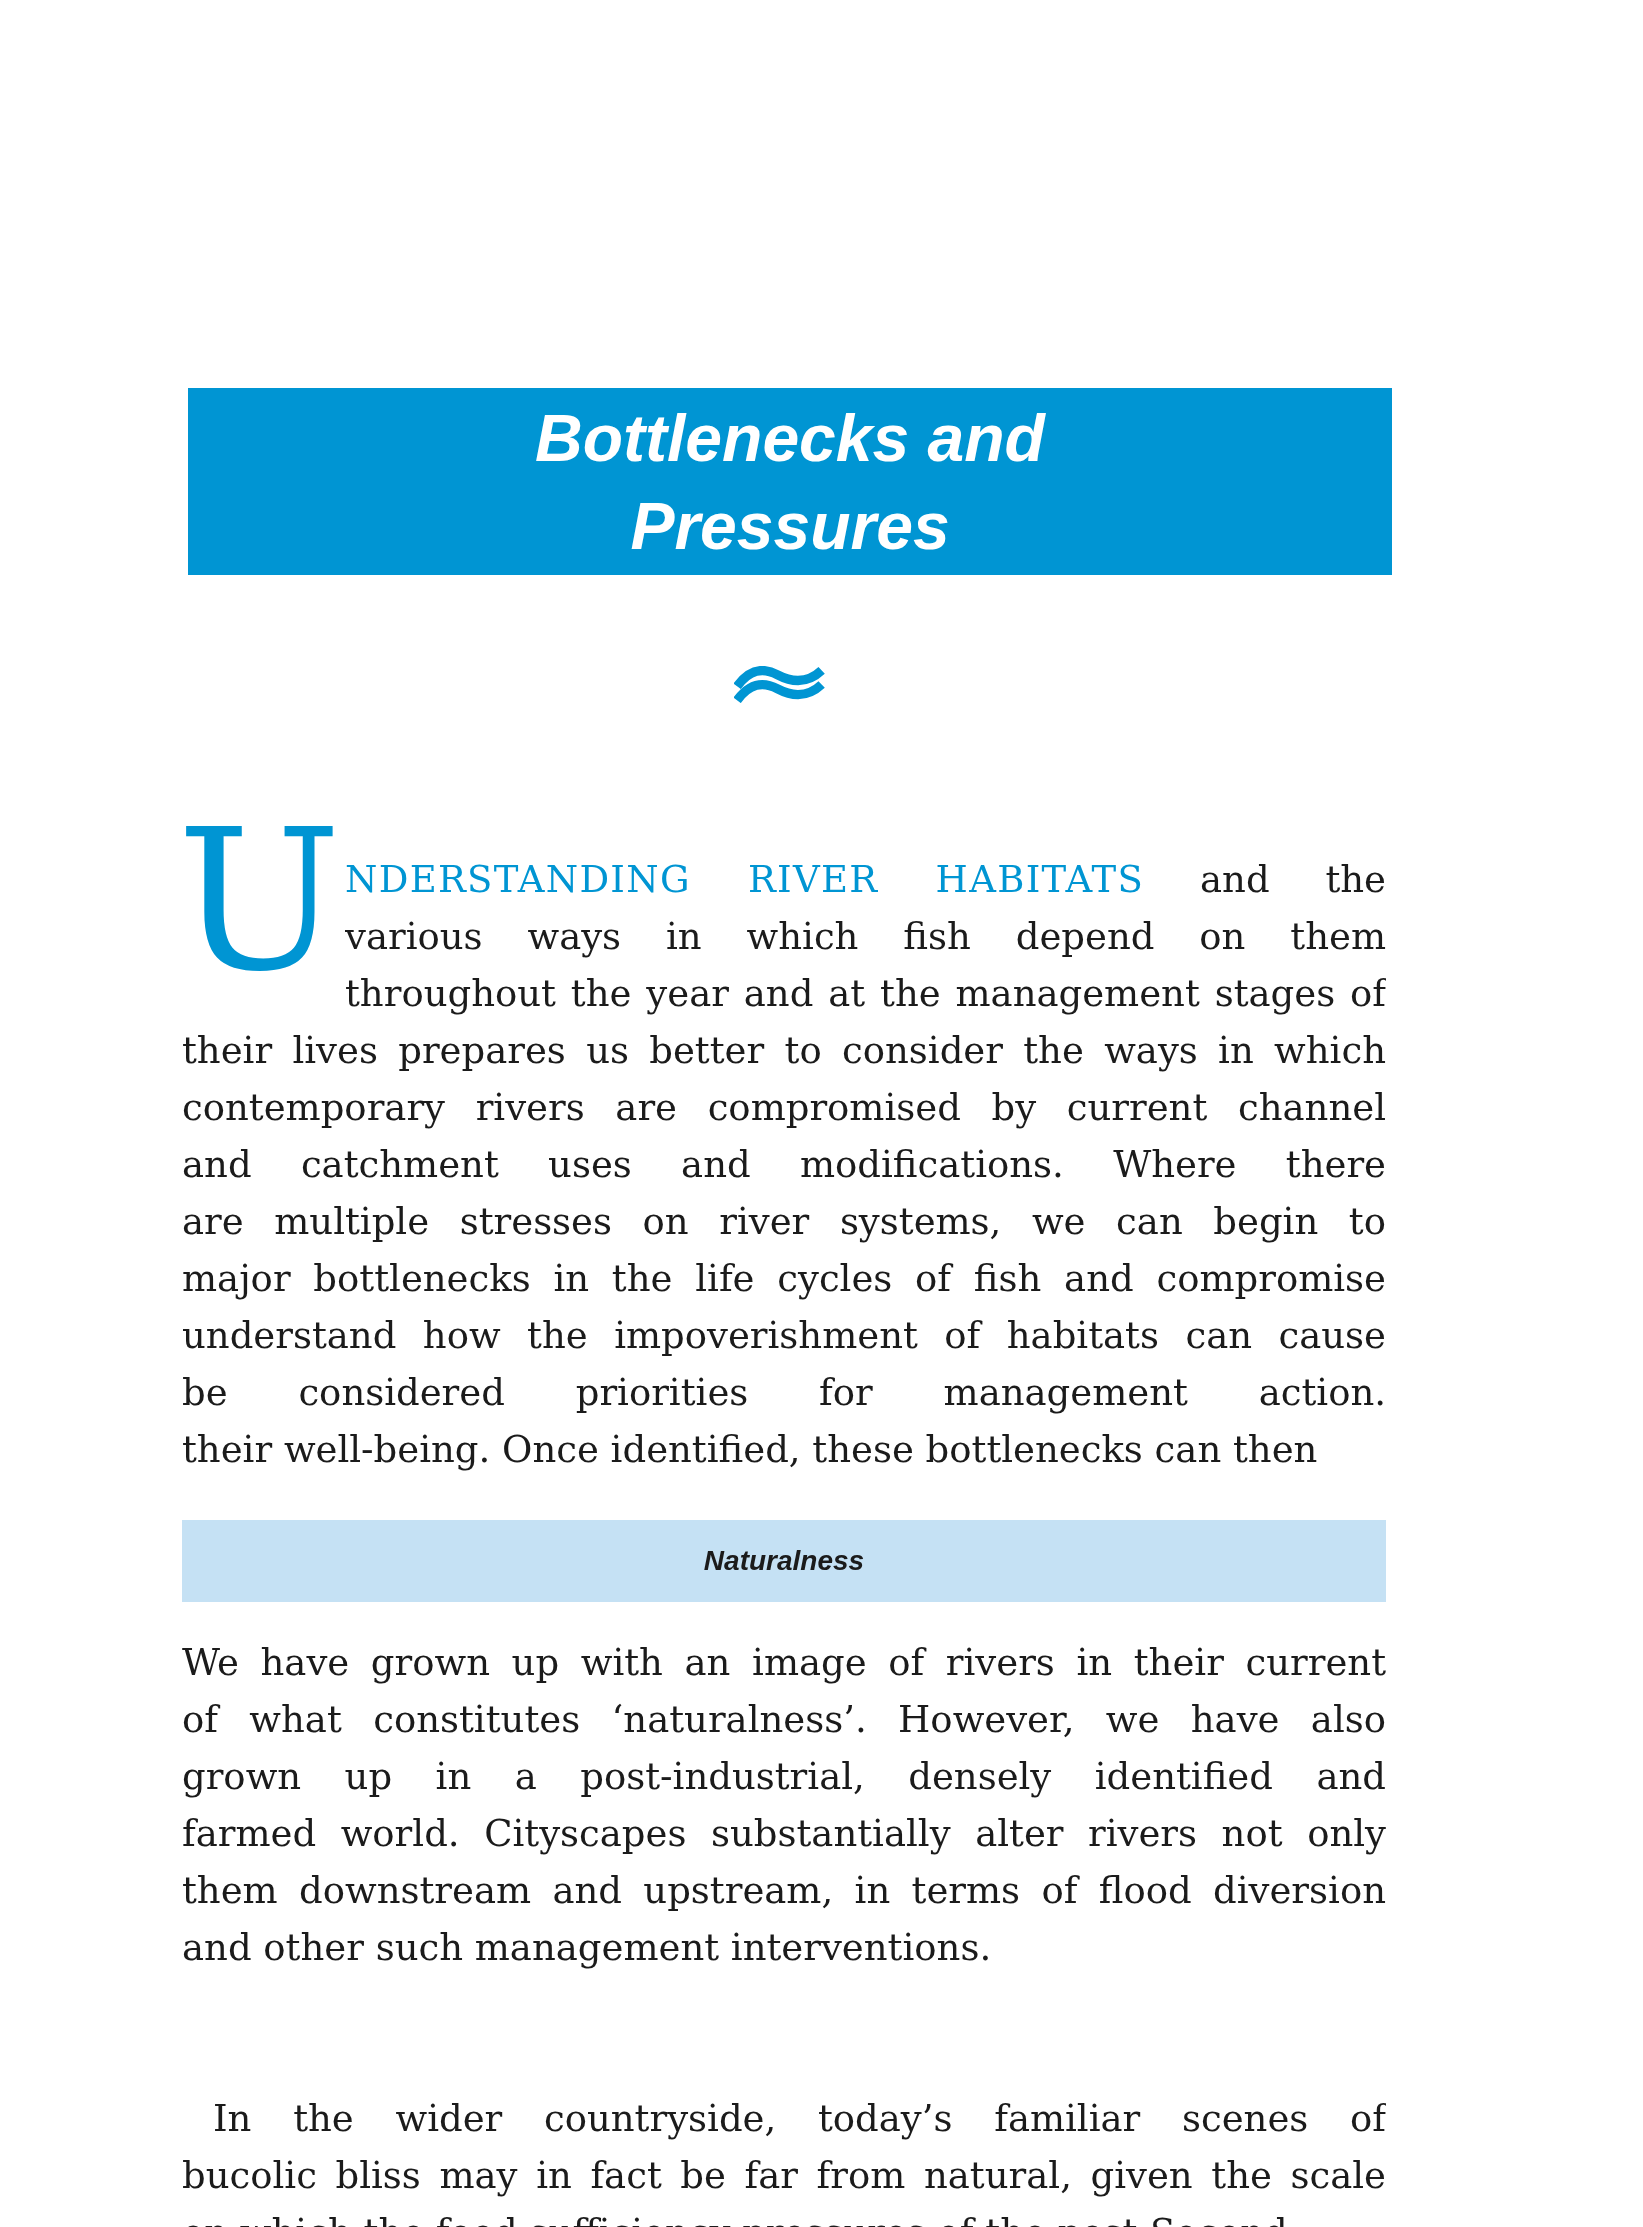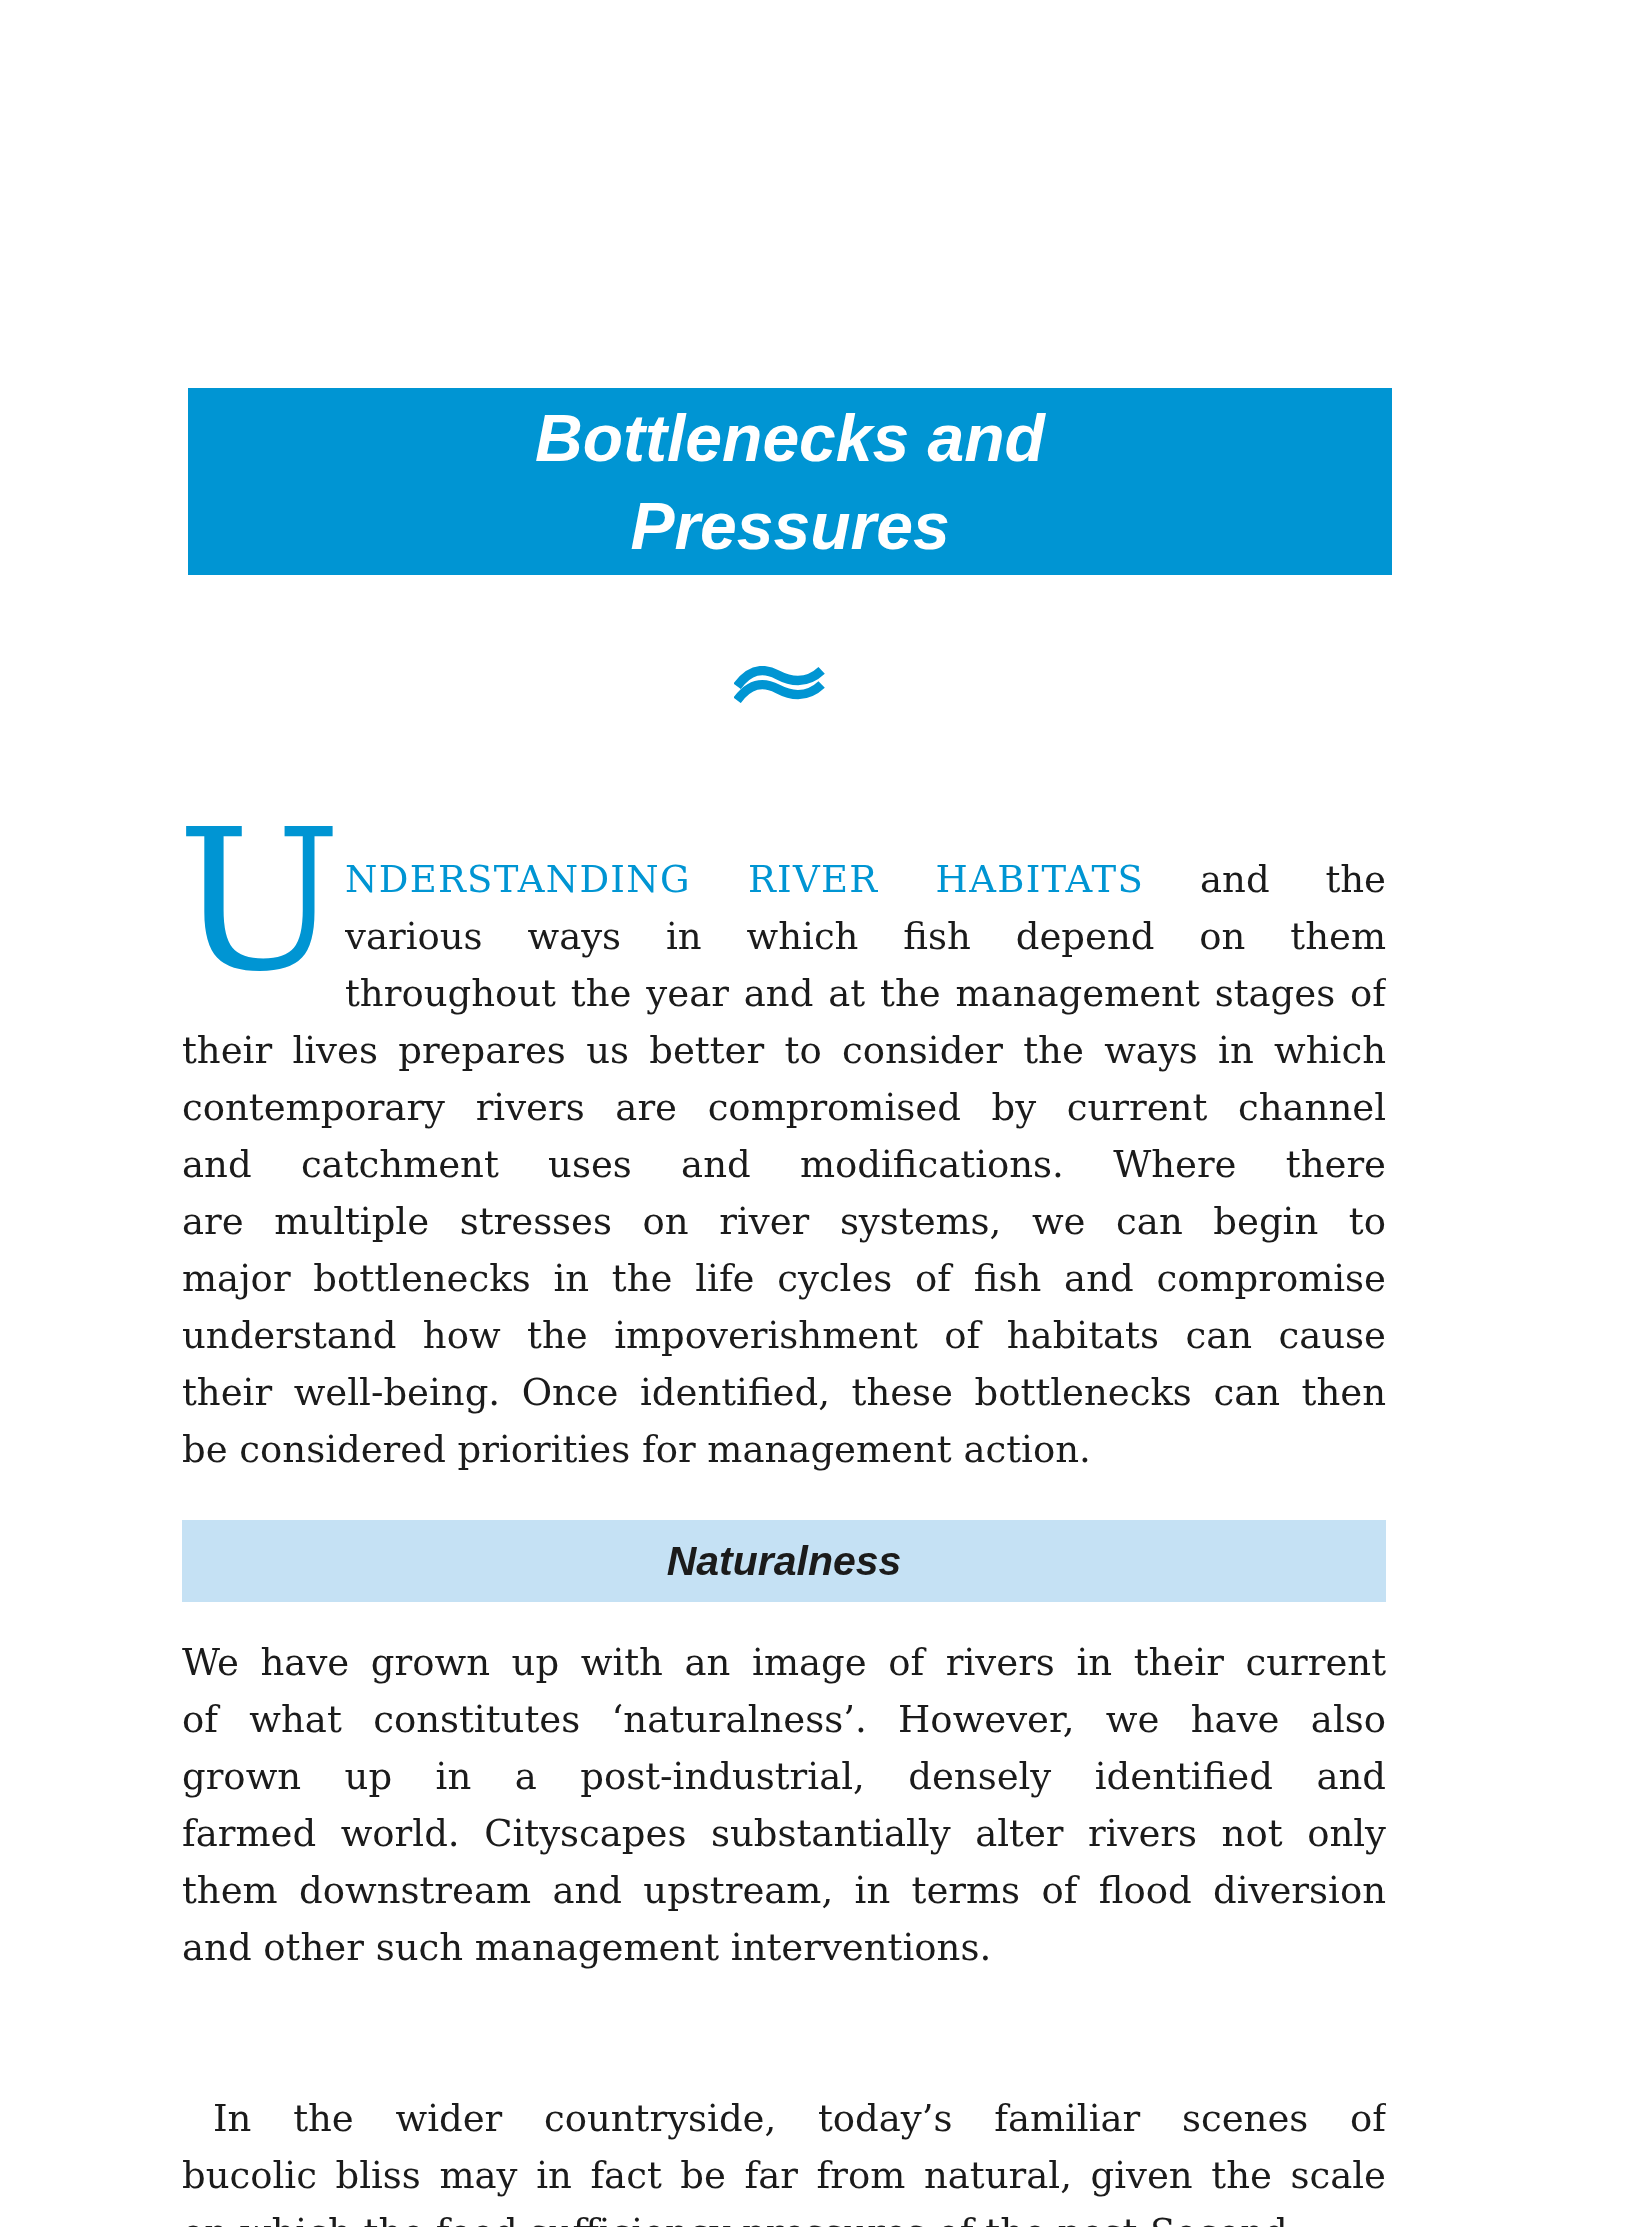--- a/index.html
+++ b/index.html
@@ -93,21 +93,21 @@
     width: 1204px; height: 82px;
     background: var(--light_blue);
     display: flex;
     align-items: center;
     justify-content: center;
   }
   .section-heading {
     font-family: "Liberation Sans", sans-serif;
     font-weight: bold;
     font-style: italic;
-    font-size: 41px;
+    font-size: 28px;
     color: var(--body_text);
   }
 </style>
 </head>
 <body>
 
 <div class="title-banner">
     <div class="title-line">Bottlenecks and</div>
     <div class="title-line">Pressures</div>
   </div>
@@ -124,22 +124,22 @@
 <div class="para para--dropcap" id="para-0">
     <div class="line"><span class="caps-lead">NDERSTANDING RIVER HABITATS</span> and the</div>
     <div class="line">various ways in which fish depend on them</div>
     <div class="line">throughout the year and at the management stages of</div>
     <div class="line">their lives prepares us better to consider the ways in which</div>
     <div class="line">contemporary rivers are compromised by current channel</div>
     <div class="line">and catchment uses and modifications. Where there</div>
     <div class="line">are multiple stresses on river systems, we can begin to</div>
     <div class="line">major bottlenecks in the life cycles of fish and compromise</div>
     <div class="line">understand how the impoverishment of habitats can cause</div>
+    <div class="line">be considered priorities for management action.</div>
     <div class="line">their well-being. Once identified, these bottlenecks can then</div>
-    <div class="line">be considered priorities for management action.</div>
   </div>
 
 <div class="section-banner">
   <span class="section-heading">Naturalness</span>
 </div>
 
 <div class="para" id="para-1">
     <div class="line">We have grown up with an image of rivers in their current</div>
     <div class="line">of what constitutes ‘naturalness’. However, we have also</div>
     <div class="line">grown up in a post-industrial, densely identified and</div>

